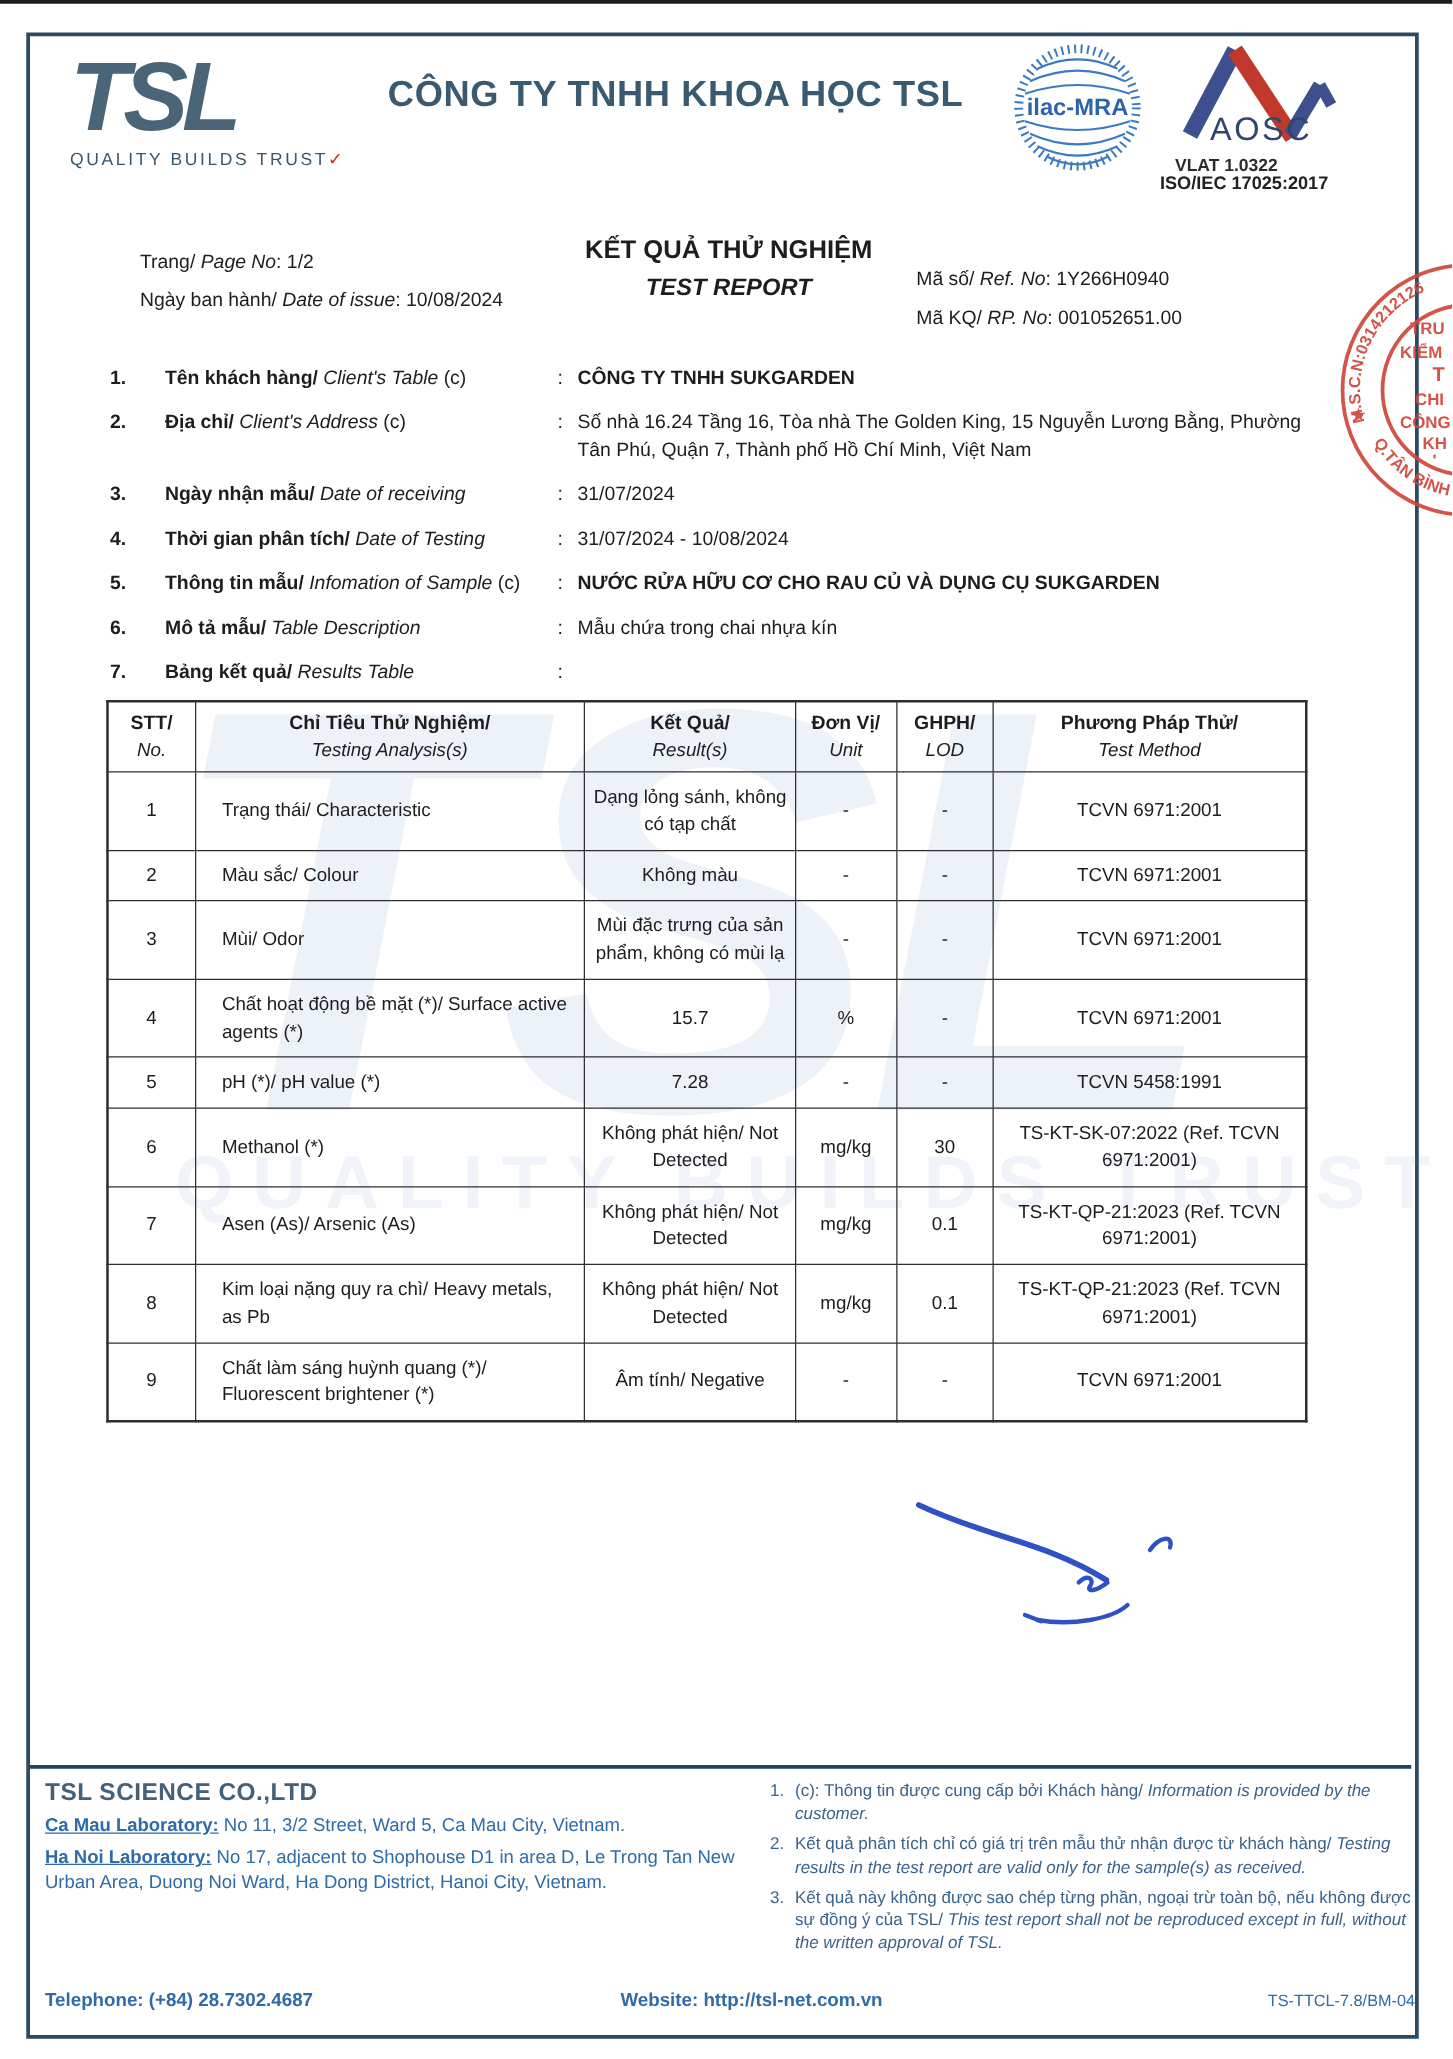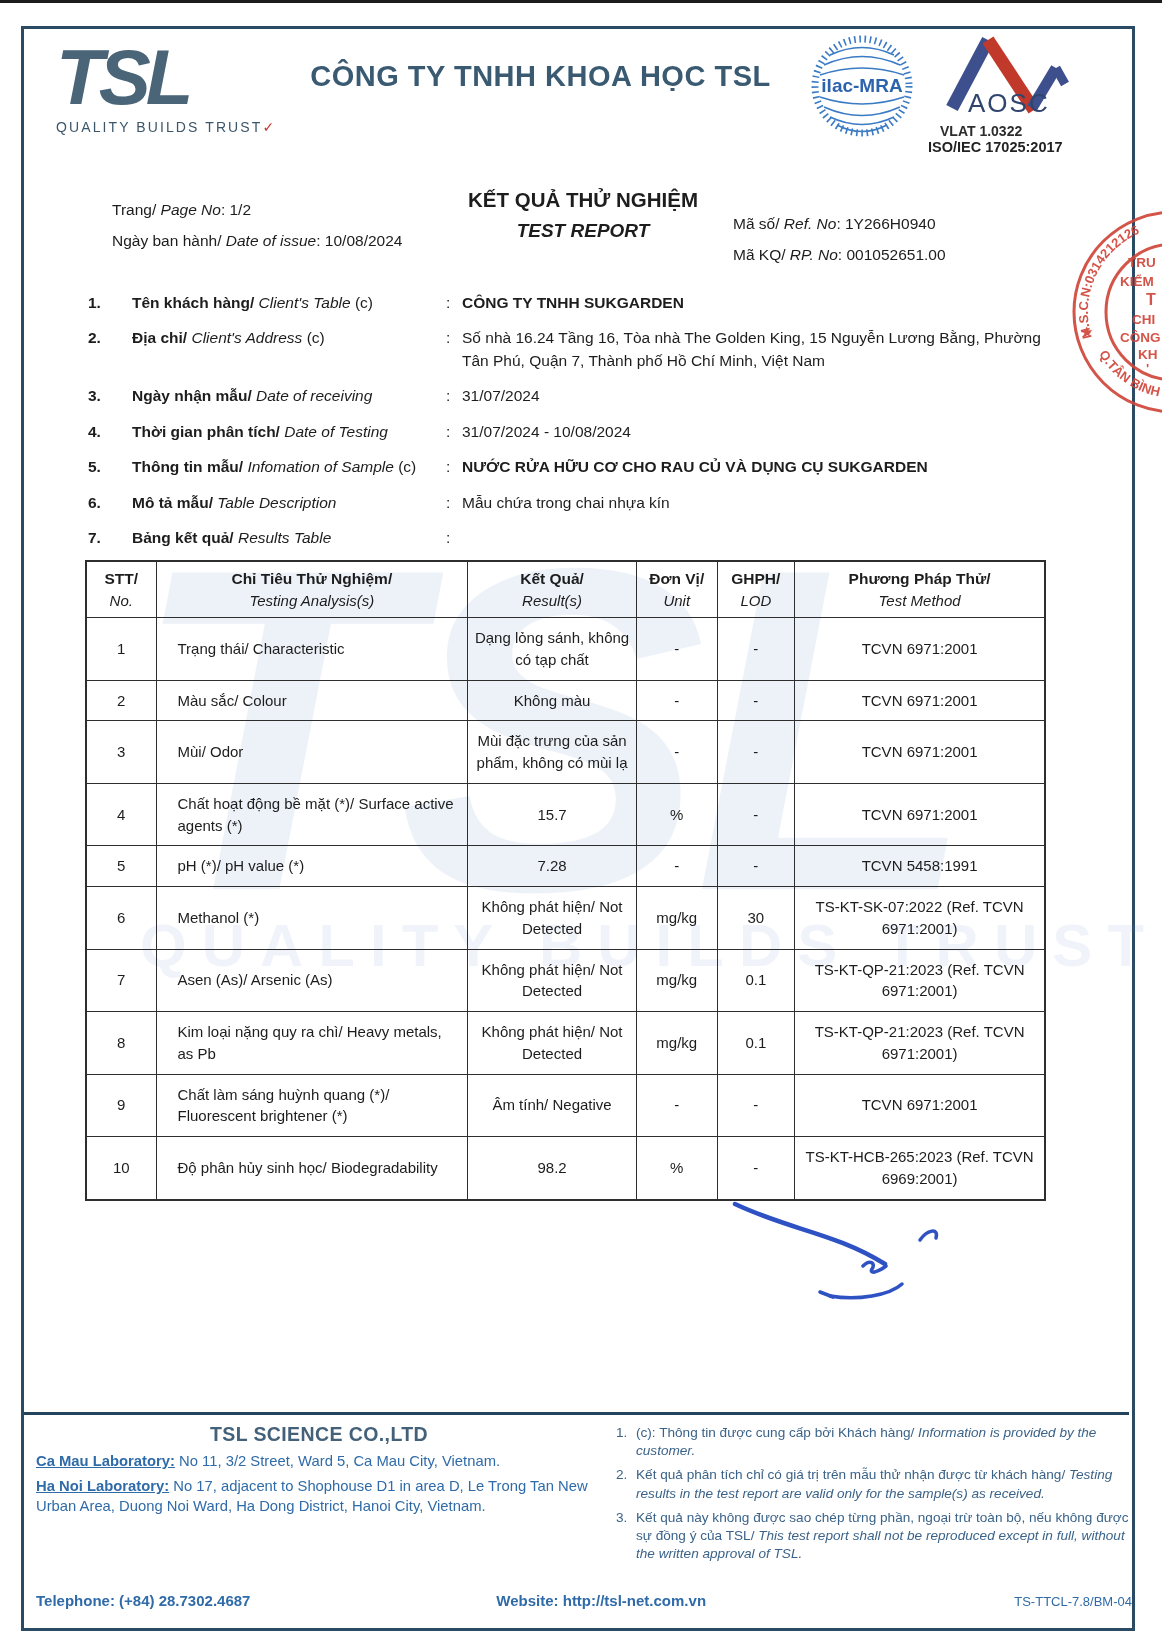--- a/index.html
+++ b/index.html
@@ -53,21 +53,21 @@
 
   
   .stamp{position:absolute;left:1022px;top:197px;opacity:0.92;}
 
   
   .signature{position:absolute;left:695px;top:1178px;}
 
   
   .fline{position:absolute;left:24px;top:1412px;width:1105px;height:3px;background:#24435c;}
   .fleft{position:absolute;left:36px;top:1422px;width:566px;color:#2f6ba8;font-size:14.8px;line-height:1.32;}
-  .fcompany{font-size:19.5px;font-weight:bold;color:#44617a;letter-spacing:0.4px;margin-bottom:4px;text-align:center;}
+  .fcompany{font-size:19.5px;font-weight:bold;color:#44617a;letter-spacing:0.4px;margin-bottom:4px;}
   .lab{margin-bottom:6px;}
   .lab-label{font-weight:bold;text-decoration:underline;}
   .fnotes{position:absolute;left:616px;top:1424px;width:522px;color:#3b6389;font-size:13.6px;line-height:1.34;}
   .note{display:grid;grid-template-columns:20px 1fr;margin-bottom:6px;}
   .fbottom{position:absolute;left:36px;top:1592px;width:1096px;display:flex;align-items:baseline;}
   .fb-tel{font-weight:bold;color:#2f6ba8;font-size:15px;width:42%;}
   .fb-web{font-weight:bold;color:#2f6ba8;font-size:15px;width:37%;}
   .fb-form{color:#2f6ba8;font-size:13px;text-align:right;flex:1;}
 </style>
 </head>
@@ -321,28 +321,20 @@
           <td class="method">TS-KT-QP-21:2023 (Ref. TCVN 6971:2001)</td>
         </tr>
         <tr>
           <td class="cno">9</td>
           <td class="analysis">Chất làm sáng huỳnh quang (*)/ Fluorescent brightener (*)</td>
           <td class="result">Âm tính/ Negative</td>
           <td>-</td>
           <td>-</td>
           <td class="method">TCVN 6971:2001</td>
         </tr>
-        <tr>
-          <td class="cno">10</td>
-          <td class="analysis">Độ phân hủy sinh học/ Biodegradability</td>
-          <td class="result">98.2</td>
-          <td>%</td>
-          <td>-</td>
-          <td class="method">TS-KT-HCB-265:2023 (Ref. TCVN 6969:2001)</td>
-        </tr>
       </tbody>
   </table>
 
   <svg class="signature" width="270" height="130" viewBox="0 0 270 130">
     <g fill="none" stroke="#2e52c4" stroke-linecap="round">
       <path d="M40,26 C95,52 140,55 190,86" stroke-width="4.5"></path>
       <path d="M168,88 c7,-7 13,-3 9,3 c-3,5 5,4 14,-3" stroke-width="3.5"></path>
       <path d="M225,62 c7,-10 19,-13 16,-2" stroke-width="3.5"></path>
       <path d="M135,118 c28,5 60,-1 72,-12" stroke-width="3.5"></path>
       <path d="M138,119 l-13,-5" stroke-width="3.5"></path>

